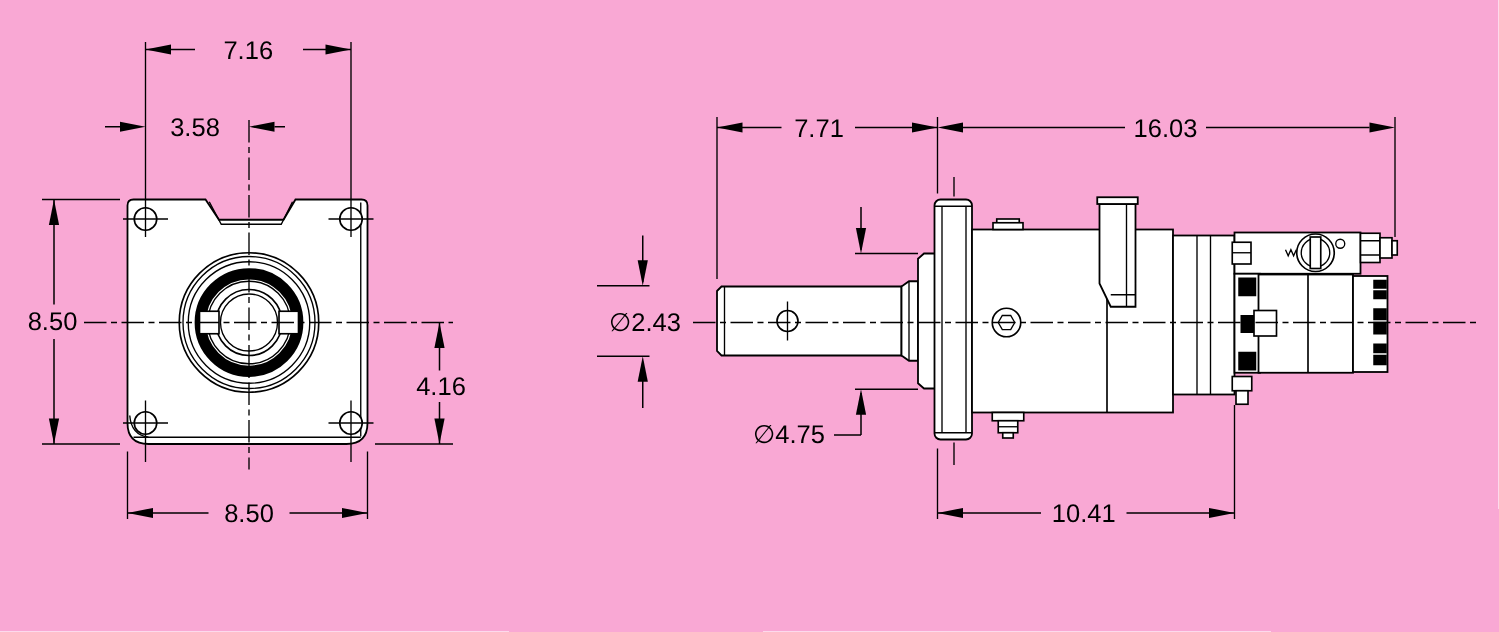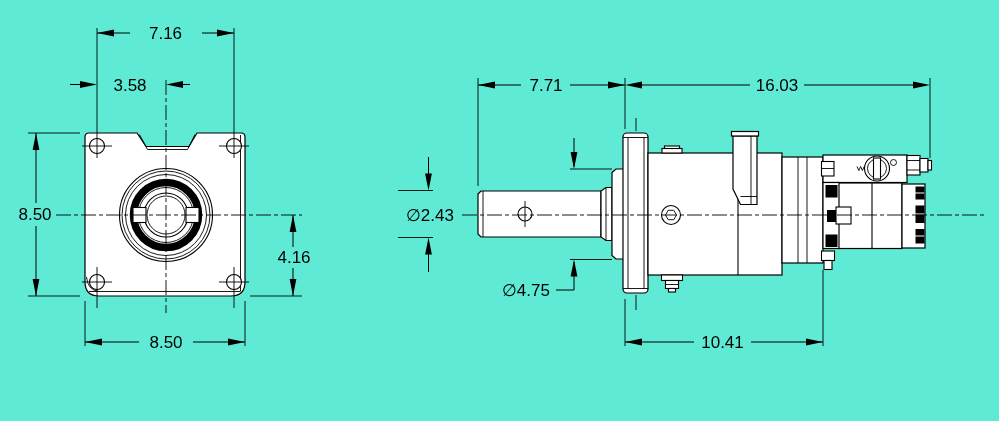--- a/index.html
+++ b/index.html
@@ -1,16 +1,16 @@
 <!DOCTYPE html>
 <html><head>
 <meta charset="utf-8">
 <style>
   html,body{margin:0;padding:0;background:#ffffff;}
-  .canvas-wrap{width:999px;height:421px;background:#5eead4;position:relative;overflow:hidden;}
+  .canvas-wrap{width:999px;height:421px;background:#f9a8d4;position:relative;overflow:hidden;}
   svg{display:block;}
   .outline{fill:#ffffff;stroke:#000000;stroke-width:1.2;}
   .thin{fill:none;stroke:#000000;stroke-width:0.9;}
   .med{fill:none;stroke:#000000;stroke-width:1.1;}
   .dim{fill:none;stroke:#000000;stroke-width:1;}
   .ext{fill:none;stroke:#000000;stroke-width:0.9;}
   .arrow{fill:#000000;stroke:none;}
   .cline{fill:none;stroke:#000000;stroke-width:0.9;stroke-dasharray:15 3 4 3;}
   .blackfill{fill:#000000;stroke:none;}
   .whitefill{fill:#ffffff;stroke:#000000;stroke-width:1.1;}

